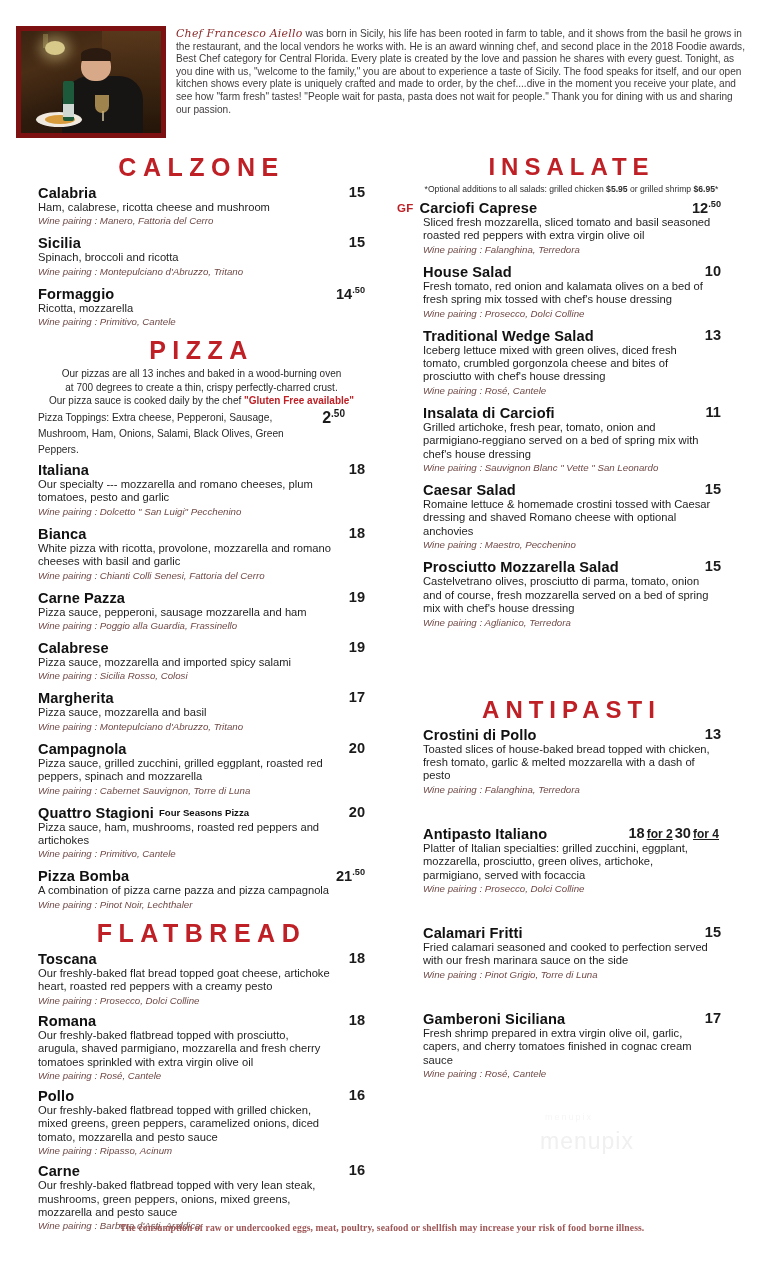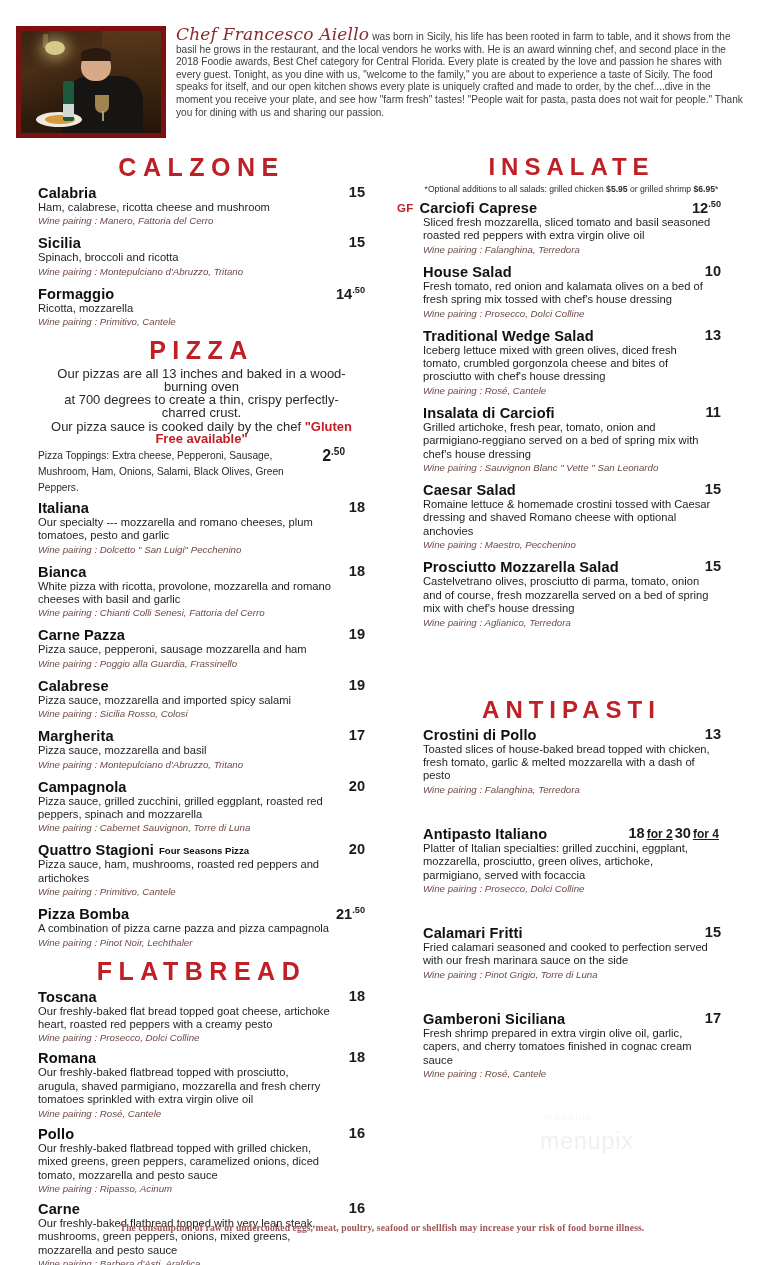--- a/index.html
+++ b/index.html
@@ -60,21 +60,21 @@
     flex: 1 1 auto;
     font-size: 10.1px;
     line-height: 12.6px;
     color: #403c3c;
     padding-top: 2px;
     text-align: left;
   }
   .chef-name {
     font-family: "DejaVu Serif", serif;
     font-style: italic;
-    font-size: 17px;
+    font-size: 11px;
     color: #8a2a2a;
     letter-spacing: .2px;
     margin-right: 3px;
   }
 
   
   .columns { display: flex; padding: 8px 0 0 0; }
   .col-left  { width: 385px; padding: 0 20px 0 38px; }
   .col-right { width: 383px; padding: 0 22px 0 12px; }
 
@@ -83,21 +83,21 @@
     color: #bf2026;
     font-weight: bold;
     font-size: 25px;
     letter-spacing: 6.5px;
     margin: 7px 0 3px 0;
   }
   .section-title.sm { font-size: 24px; letter-spacing: 6px; }
 
   .blurb {
     text-align: center;
-    font-size: 13px;
+    font-size: 10px;
     line-height: 12.6px;
     color: #2a2a2a;
     margin: 0 6px 1px 6px;
   }
   .gf-note { color: #bf2026; font-weight: bold; }
 
   .toppings-row { position: relative; margin: 2px 0 4px 0; min-height: 26px; }
   .toppings {
     font-size: 10.2px; line-height: 16px; color: #2a2a2a;
     width: 252px;

